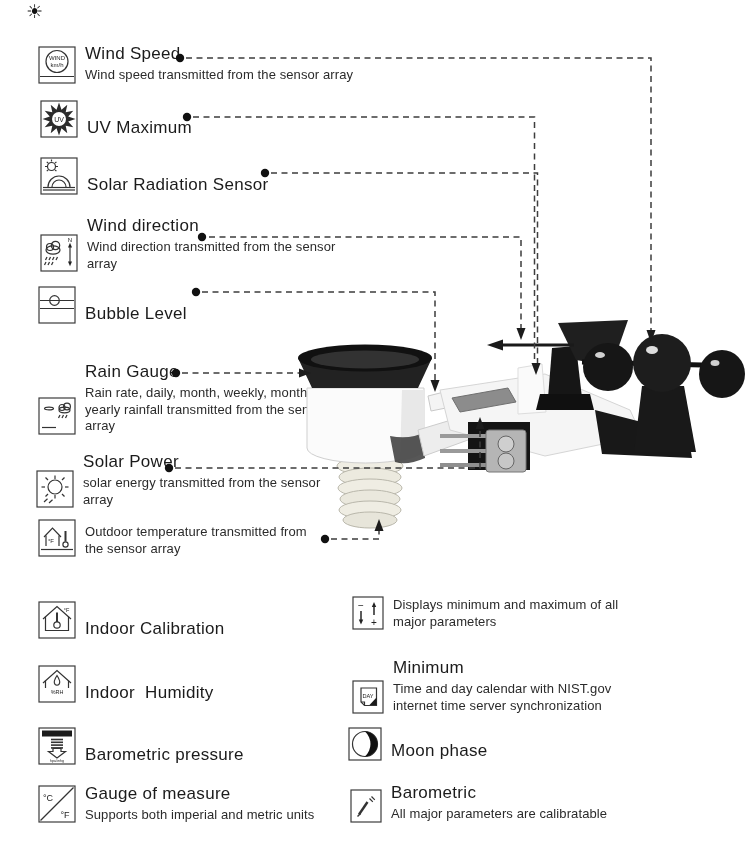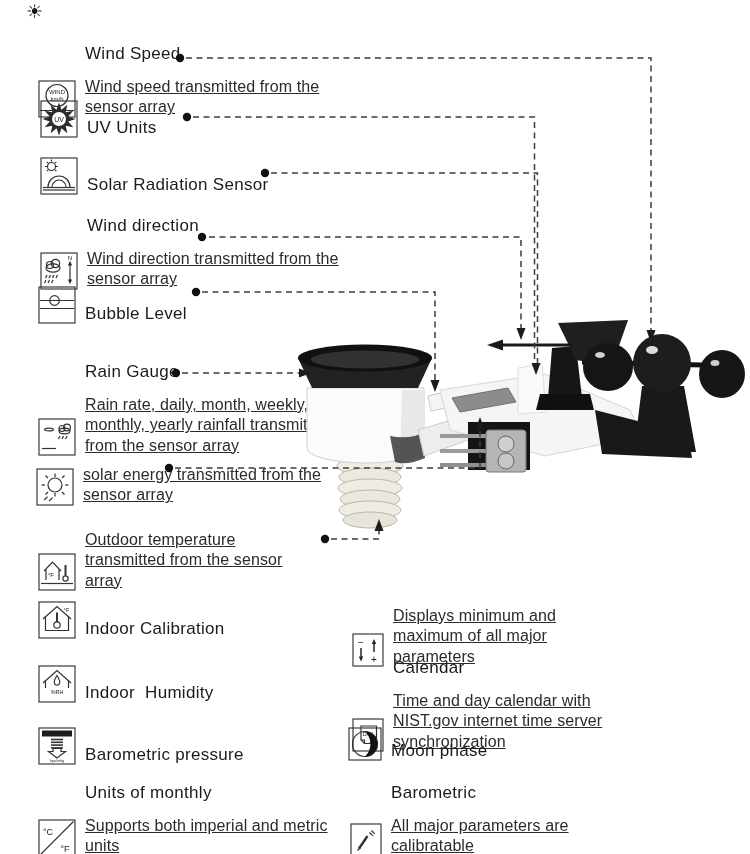--- a/index.html
+++ b/index.html
@@ -6,21 +6,21 @@
   .stage{position:relative;width:750px;height:854px;background:#ffffff;overflow:hidden;
          font-family:"Liberation Sans",sans-serif;color:#1f1f1f;}
   .feat{position:absolute;display:flex;align-items:flex-end;}
   .ic{flex:0 0 auto;display:block;}
   .ic rect.frame{fill:none;stroke:#3c3c3c;stroke-width:1.2;}
   .ic line,.ic path.s,.ic circle.s,.ic ellipse.s,.ic polyline{stroke:#333;stroke-width:1.2;fill:none;}
   .ic text{font-family:"Liberation Sans",sans-serif;fill:#222;stroke:none;}
   .ftxt{margin-left:9px;}
   .ftxt.vc{margin-top:8px;}
   .ftitle{font-size:17px;letter-spacing:.3px;white-space:pre;color:#1b1b1b;}
-  .fdesc{font-size:16px;line-height:1.27;color:#2b2b2b;margin-top:13px;letter-spacing:.1px;text-decoration:underline;}
+  .fdesc{font-size:13px;line-height:1.27;color:#2b2b2b;margin-top:3px;letter-spacing:.1px;}
   .overlay,.product{position:absolute;pointer-events:none;}
   .overlay polyline{fill:none;stroke:#3d3d3d;stroke-width:1.5;stroke-dasharray:6 4.5;}
   .overlay polygon{fill:#1c1c1c;}
   .overlay circle{fill:#111;}
   .sun{position:absolute;left:26px;top:0px;font-size:19px;color:#111;font-family:"DejaVu Sans",sans-serif;}
 </style>
 </head>
 <body>
 
 <div class="stage">
@@ -42,21 +42,21 @@
   </div>
 
   <div class="feat" style="left:40px;top:100px">
     <svg class="ic" width="38" height="38" viewBox="0 0 38 38">
       <rect class="frame" x="1" y="1" width="36" height="36"></rect>
       <polygon fill="#2b2b2b" points="35.5,19 28.2,21.5 33.3,27.3 25.7,25.7 27.3,33.3 21.5,28.2 19,35.5 16.5,28.2 10.7,33.3 12.3,25.7 4.7,27.3 9.8,21.5 2.5,19 9.8,16.5 4.7,10.7 12.3,12.3 10.7,4.7 16.5,9.8 19,2.5 21.5,9.8 27.3,4.7 25.7,12.3 33.3,10.7 28.2,16.5"></polygon>
       <circle cx="19" cy="19" r="7" fill="#fff"></circle>
       <text x="19" y="21.6" font-size="7" text-anchor="middle">UV</text>
     </svg>
     <div class="ftxt">
-      <div class="ftitle">UV Units</div>
+      <div class="ftitle">UV Maximum</div>
     </div>
   </div>
 
   <div class="feat" style="left:40px;top:157px">
     <svg class="ic" width="38" height="38" viewBox="0 0 38 38">
       <rect class="frame" x="1" y="1" width="36" height="36"></rect>
       <circle class="s" cx="11.5" cy="9.5" r="4"></circle>
       <line x1="11.5" y1="2.5" x2="11.5" y2="4.5"></line>
         <line x1="5" y1="9.5" x2="7" y2="9.5"></line>
       <line x1="16" y1="9.5" x2="18" y2="9.5"></line>
@@ -138,20 +138,21 @@
       <line x1="5.5" y1="17" x2="9" y2="17"></line>
         <line x1="29" y1="17" x2="32.5" y2="17"></line>
       <line x1="9.5" y1="7.5" x2="12" y2="10"></line>
         <line x1="26" y1="24" x2="28.5" y2="26.5"></line>
       <line x1="9.5" y1="26.5" x2="12" y2="24"></line>
         <line x1="26" y1="10" x2="28.5" y2="7.5"></line>
       <line x1="8" y1="32" x2="11.5" y2="28.8"></line>
         <line x1="13" y1="33" x2="16.5" y2="29.8"></line>
     </svg>
     <div class="ftxt" style="margin-top:-1px">
+      <div class="ftitle">Solar Power</div>
       <div class="fdesc" style="width:260px">solar energy transmitted from the sensor array</div>
     </div>
   </div>
 
   <div class="feat" style="left:38px;top:519px">
     <svg class="ic" width="38" height="38" viewBox="0 0 38 38">
       <rect class="frame" x="1" y="1" width="36" height="36"></rect>
       <path class="s" d="M6,18 L14.5,9 L23,18"></path>
       <path class="s" d="M8,16.5 V27 M21,16.5 V27"></path>
       <text x="13" y="23.5" font-size="6" text-anchor="middle">°F</text>
@@ -209,21 +210,21 @@
   </div>
 
   <div class="feat" style="left:38px;top:785px">
     <svg class="ic" width="38" height="38" viewBox="0 0 38 38">
       <rect class="frame" x="1" y="1" width="36" height="36"></rect>
       <line x1="2.5" y1="35.5" x2="35.5" y2="2.5"></line>
       <text x="10" y="16" font-size="9" text-anchor="middle">°C</text>
       <text x="27" y="33" font-size="9" text-anchor="middle">°F</text>
     </svg>
     <div class="ftxt" style="margin-top:-2px">
-      <div class="ftitle">Units of monthly</div>
+      <div class="ftitle">Gauge of measure</div>
       <div class="fdesc" style="width:260px">Supports both imperial and metric units</div>
     </div>
   </div>
 
   <div class="feat" style="left:352px;top:596px">
     <svg class="ic" width="32" height="34" viewBox="0 0 32 34">
       <rect class="frame" x="1" y="1" width="30" height="32"></rect>
       <text x="9" y="12.5" font-size="10" text-anchor="middle">−</text>
       <line x1="9" y1="15" x2="9" y2="25" style="stroke-width:1.6"></line>
       <polygon fill="#222" points="6.8,23.5 11.2,23.5 9,28.5"></polygon>
@@ -238,21 +239,21 @@
 
   <div class="feat" style="left:352px;top:661px">
     <svg class="ic" width="32" height="34" viewBox="0 0 32 34">
       <rect class="frame" x="1" y="1" width="30" height="32"></rect>
       <path class="s" d="M9,8 H24.5 V25.5 H12.5 L9,22 Z" fill="#fff"></path>
       <path class="s" d="M9,22 H12.5 V25.5"></path>
       <text x="16" y="17.5" font-size="5.6" text-anchor="middle">DAY</text>
       <polygon fill="#1a1a1a" points="17.5,25 24.5,17.5 24.5,25"></polygon>
     </svg>
     <div class="ftxt" style="margin-top:-3px">
-      <div class="ftitle">Calendar</div>
+      <div class="ftitle">Minimum</div>
       <div class="fdesc" style="width:244px">Time and day calendar with NIST.gov internet time server synchronization</div>
     </div>
   </div>
 
   <div class="feat" style="left:348px;top:727px">
     <svg class="ic" width="34" height="34" viewBox="0 0 34 34">
       <rect class="frame" x="1" y="1" width="32" height="32"></rect>
       <circle class="s" cx="17" cy="17" r="12.5"></circle>
       <path d="M17,4.5 a12.5,12.5 0 0 1 0,25 a17,17 0 0 0 0,-25 z" fill="#111"></path>
     </svg>

